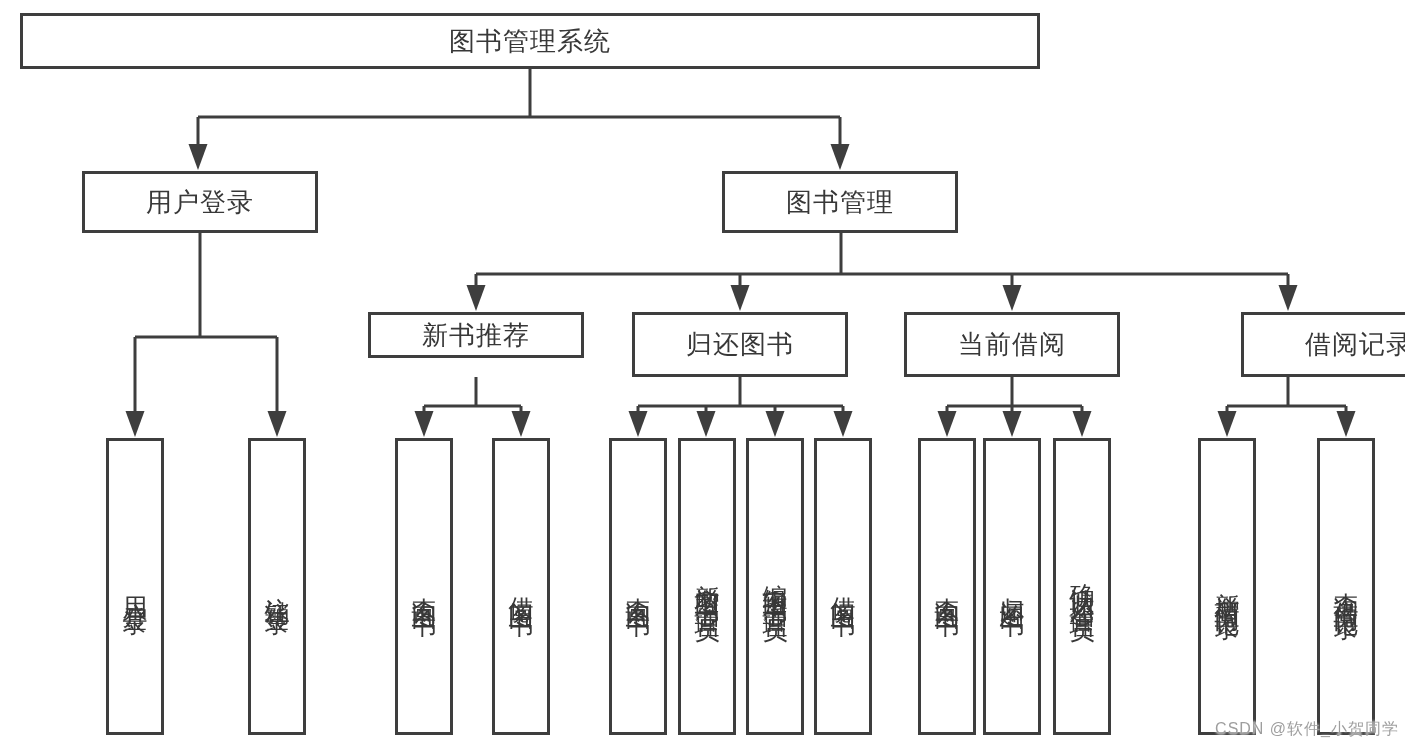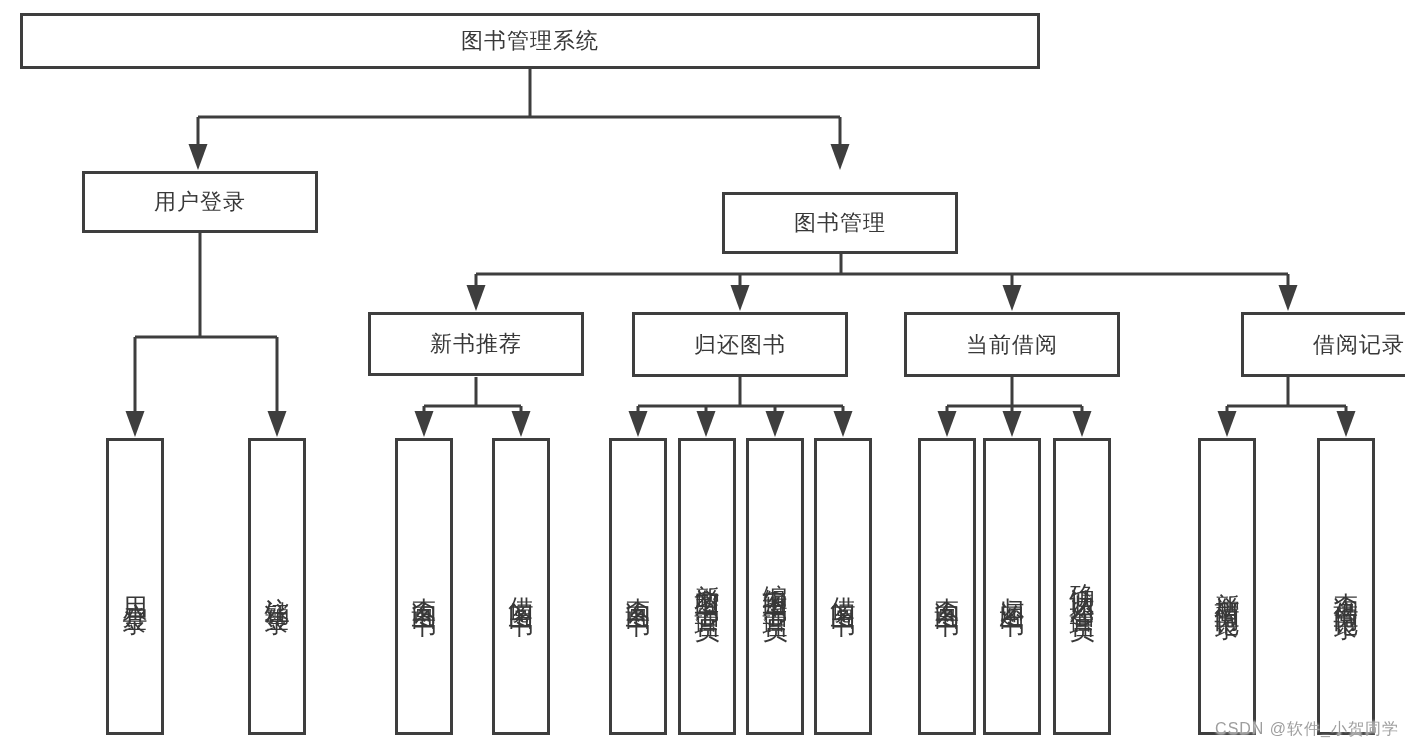--- a/index.html
+++ b/index.html
@@ -16,21 +16,21 @@
     box-sizing:border-box;
     border:3px solid #3e3e3e;
     background:#ffffff;
     display:flex;
     align-items:center;
     justify-content:center;
     color:#383838;
     z-index:2;
   }
   .hlabel{
-    font-size:22px;
+    font-size:26px;
     letter-spacing:1px;
     white-space:nowrap;
     color:#383838;
   }
   .vtext{
     writing-mode:vertical-rl;
     text-orientation:mixed;
     font-size:25px;
     letter-spacing:5px;
     line-height:1;
@@ -93,25 +93,25 @@
     </g>
   </svg>
 
   <div class="box" style="left:20px;top:13px;width:1020px;height:56px;">
     <span class="hlabel">图书管理系统</span>
   </div>
 
   <div class="box" style="left:82px;top:171px;width:236px;height:62px;">
     <span class="hlabel">用户登录</span>
   </div>
-  <div class="box" style="left:722px;top:171px;width:236px;height:62px;margin-top:21px;">
+  <div class="box" style="left:722px;top:171px;width:236px;height:62px;">
     <span class="hlabel">图书管理</span>
   </div>
 
-  <div class="box" style="left:368px;top:312px;width:216px;height:64px;">
+  <div class="box" style="left:368px;top:312px;width:216px;height:46px;">
     <span class="hlabel">新书推荐</span>
   </div>
   <div class="box" style="left:632px;top:312px;width:216px;height:65px;">
     <span class="hlabel">归还图书</span>
   </div>
   <div class="box" style="left:904px;top:312px;width:216px;height:65px;align-items:center;">
     <span class="hlabel">当前借阅</span>
   </div>
   <div class="box" style="left:1241px;top:312px;width:236px;height:65px;">
     <span class="hlabel">借阅记录</span>

